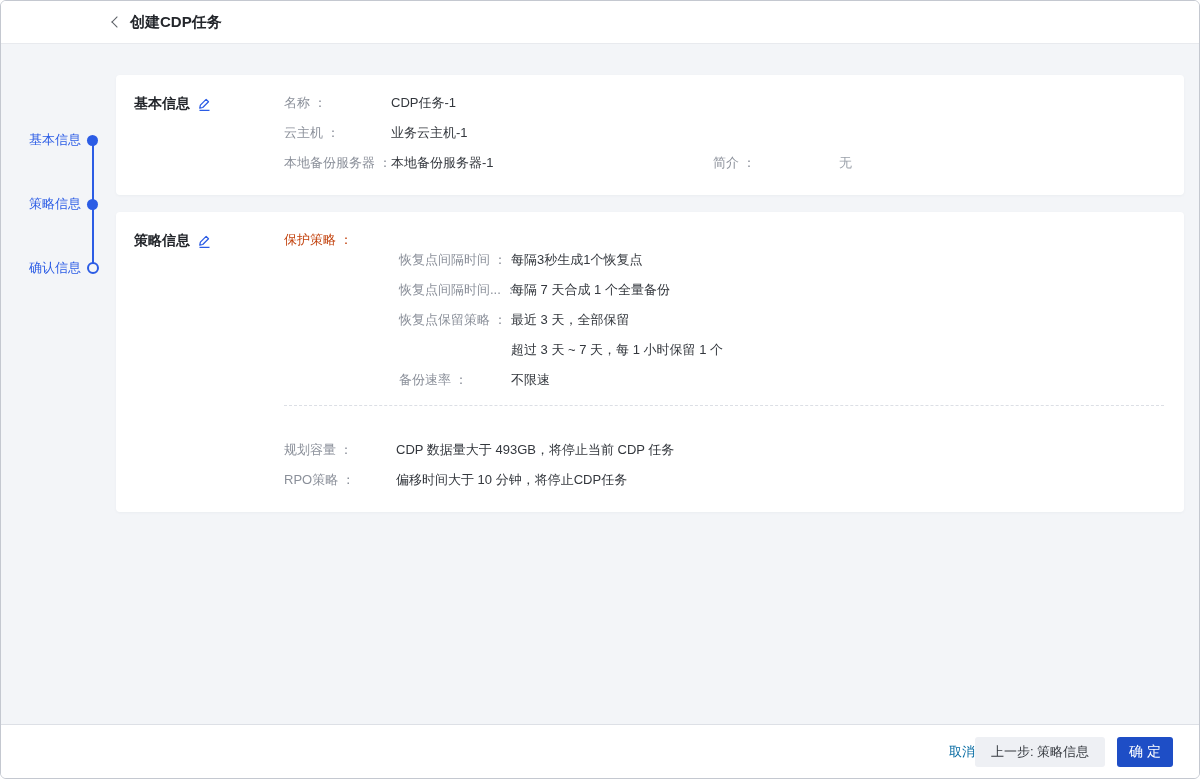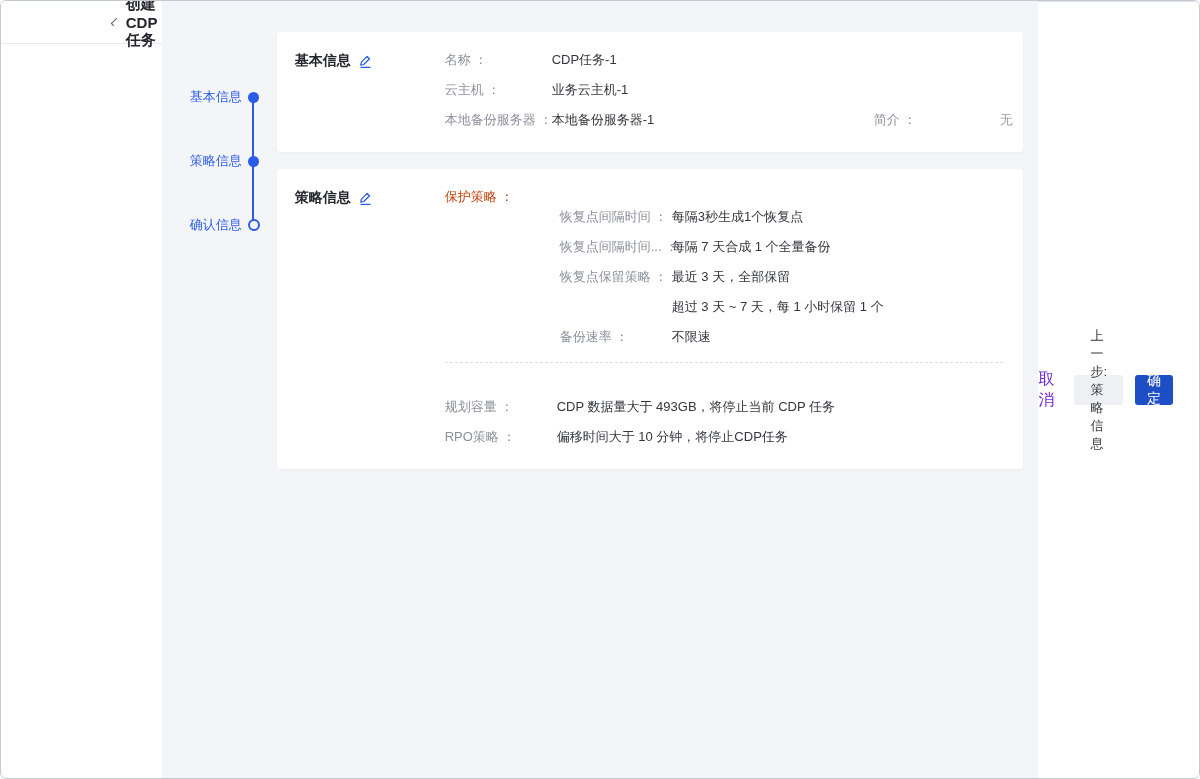--- a/index.html
+++ b/index.html
@@ -3,21 +3,21 @@
 <meta charset="utf-8">
 <style>
   * { margin:0; padding:0; box-sizing:border-box; }
   html,body { background:#fff; }
   body { font-family:"Liberation Sans","DejaVu Sans",sans-serif; }
 
   .frame{
     width:1200px; height:779px;
     border:1px solid #c4c8d0; border-radius:6px;
     overflow:hidden; background:#fff;
-    display:flex; flex-direction:row;
+    display:flex; flex-direction:column;
   }
 
   
   .header{
     height:43px; flex:0 0 43px; background:#fff;
     border-bottom:1px solid #e8eaee;
     display:flex; align-items:center; padding-left:112px;
   }
   .back-btn{ display:flex; align-items:center; cursor:pointer; }
   .chev{
@@ -74,21 +74,21 @@
   .sub-rows .lbl{ width:112px; flex:0 0 112px; }
   .dashed-div{ border-top:1px dashed #dcdfe5; margin:10px 0 9px 0; }
 
   
   .footer{
     flex:0 0 54px; background:#fff; border-top:1px solid #dde0e6;
     display:flex; align-items:center; justify-content:flex-end;
     padding-right:26px;
   }
   .btn{ height:30px; display:inline-flex; align-items:center; border-radius:3px; cursor:pointer; user-select:none; }
-  .btn-text{ font-size:16px; color:#6d28d9; margin-right:20px; background:transparent; }
+  .btn-text{ font-size:13px; color:#0369a1; background:transparent; }
   .btn-gray{ background:#eef0f4; color:#35393f; font-size:13px; padding:0 16px; margin-right:12px; }
   .btn-primary{ background:#1e4ec6; color:#fff; font-size:14px; padding:0 12px; }
 </style>
 </head>
 <body>
 
 <div class="frame">
 
   <div class="header">
     <div class="back-btn">

